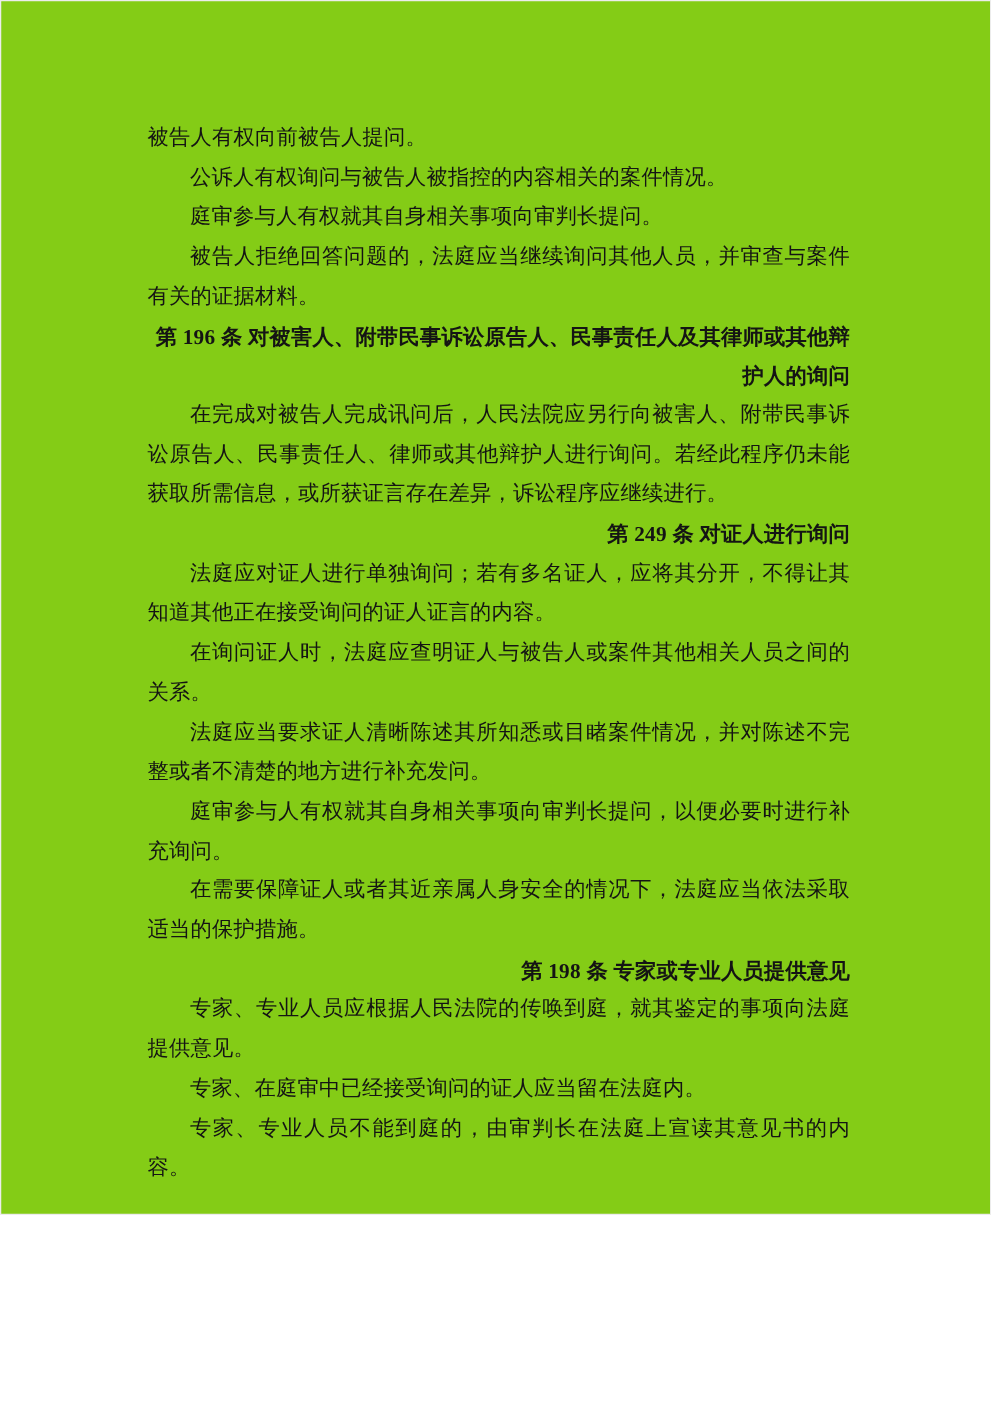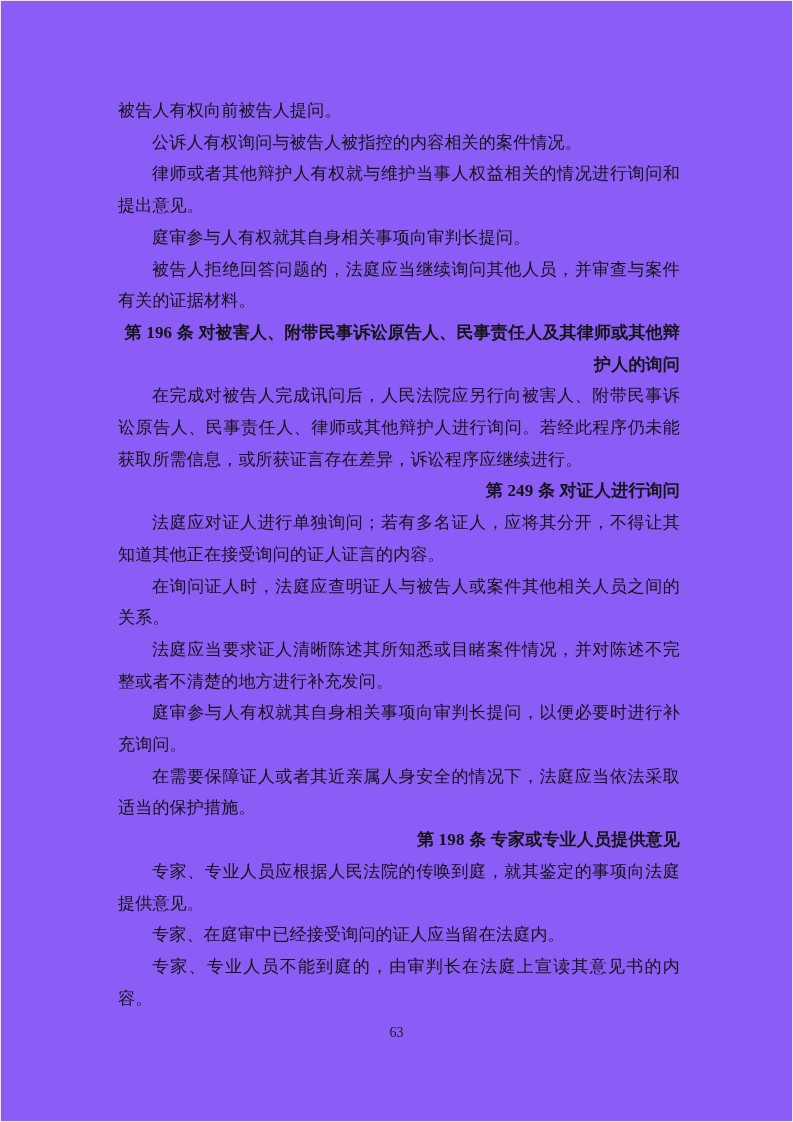--- a/index.html
+++ b/index.html
@@ -3,23 +3,23 @@
 <meta charset="utf-8">
 <style>
   html, body {
     margin: 0;
     padding: 0;
     background: #ffffff;
   }
   .page {
     position: relative;
     width: 793px;
-    height: 1122px;
+    height: 972px;
     box-sizing: border-box;
-    background: #8b5cf6;
+    background: #84cc16;
     border: 1px solid #ececec;
     padding: 94px 112px 0 117px;
     overflow: hidden;
     font-family: "DejaVu Serif", "Liberation Serif", serif;
     color: #141414;
   }
   .doc {
     width: 100%;
   }
   .doc p {
@@ -53,21 +53,20 @@
   }
 </style>
 </head>
 <body>
 
 <div class="page">
   <div class="doc">
 
   <p class="">被告人有权向前被告人提问。</p>
       <p class="indent">公诉人有权询问与被告人被指控的内容相关的案件情况。</p>
-      <p class="indent">律师或者其他辩护人有权就与维护当事人权益相关的情况进行询问和提出意见。</p>
       <p class="indent">庭审参与人有权就其自身相关事项向审判长提问。</p>
       <p class="indent">被告人拒绝回答问题的，法庭应当继续询问其他人员，并审查与案件有关的证据材料。</p>
       <p class="heading">第 196 条  对被害人、附带民事诉讼原告人、民事责任人及其律师或其他辩护人的询问</p>
       <p class="indent">在完成对被告人完成讯问后，人民法院应另行向被害人、附带民事诉讼原告人、民事责任人、律师或其他辩护人进行询问。若经此程序仍未能获取所需信息，或所获证言存在差异，诉讼程序应继续进行。</p>
       <p class="heading">第 249 条  对证人进行询问</p>
       <p class="indent">法庭应对证人进行单独询问；若有多名证人，应将其分开，不得让其知道其他正在接受询问的证人证言的内容。</p>
       <p class="indent">在询问证人时，法庭应查明证人与被告人或案件其他相关人员之间的关系。</p>
       <p class="indent">法庭应当要求证人清晰陈述其所知悉或目睹案件情况，并对陈述不完整或者不清楚的地方进行补充发问。</p>
       <p class="indent">庭审参与人有权就其自身相关事项向审判长提问，以便必要时进行补充询问。</p>
       <p class="indent">在需要保障证人或者其近亲属人身安全的情况下，法庭应当依法采取适当的保护措施。</p>

